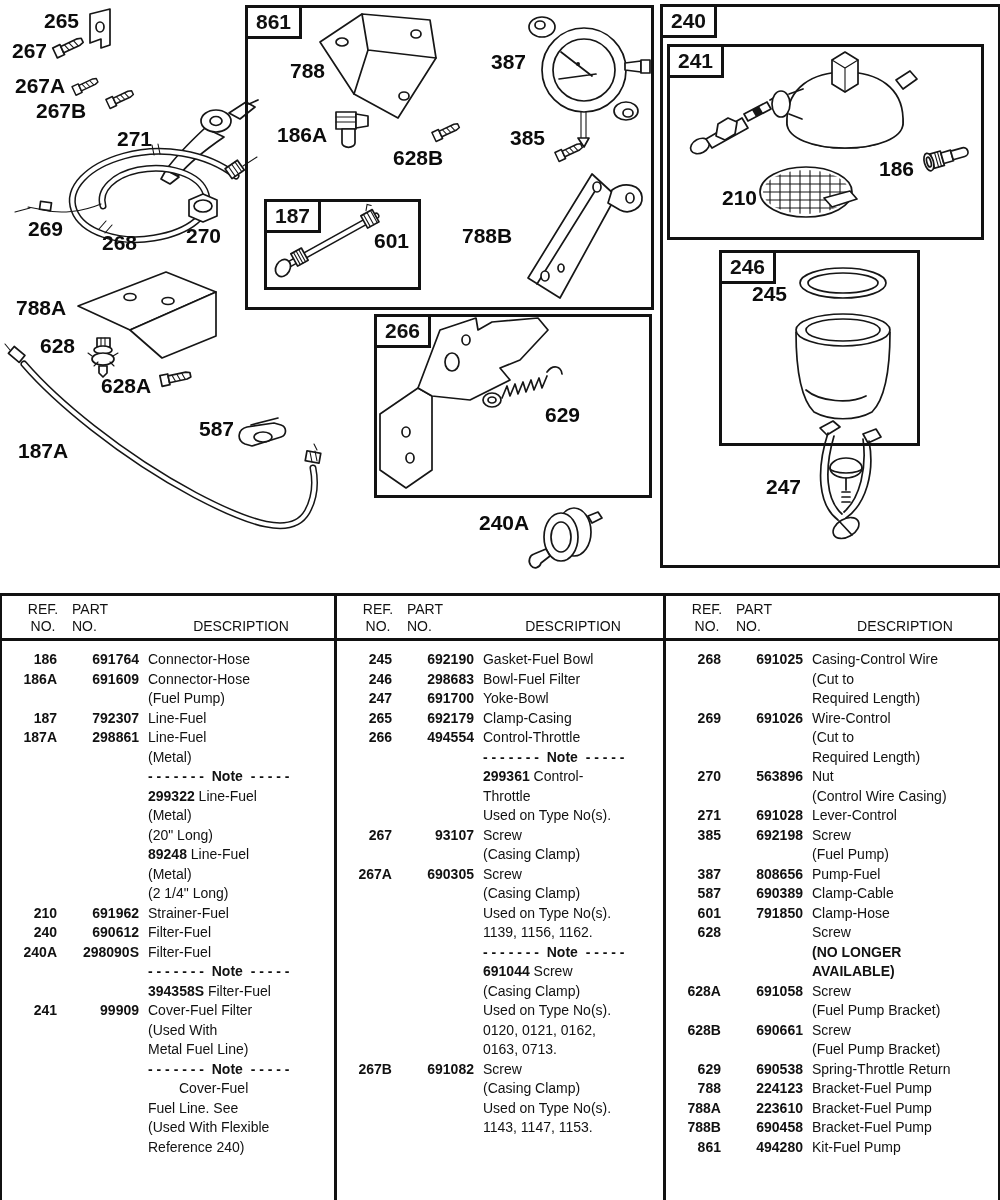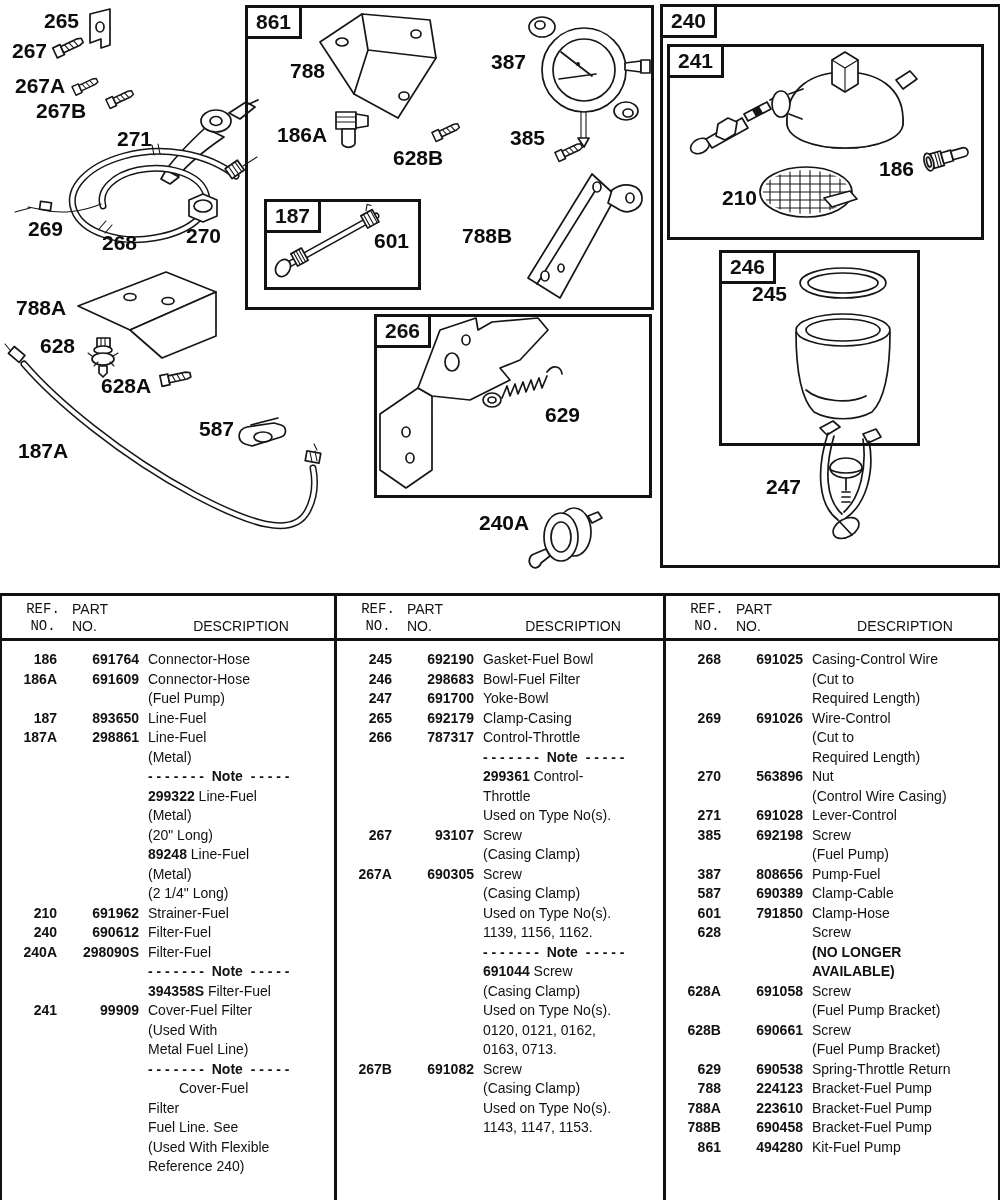--- a/index.html
+++ b/index.html
@@ -20,21 +20,21 @@
   .t5{fill:none;stroke:#ffffff;stroke-width:4;stroke-linecap:round;}
   
   .ptable{position:absolute;top:593px;left:0;width:1000px;height:607px;box-sizing:border-box;
           border-top:3px solid #111;border-left:2px solid #111;border-right:2px solid #111;
           display:flex;flex-direction:column;font-size:14px;background:#fff;}
   .phead{display:flex;border-bottom:3px solid #111;}
   .hgroup{width:33.333%;box-sizing:border-box;display:flex;padding:5px 0 3px;}
   .pbody{flex:1;display:flex;overflow:hidden;}
   .bgroup{width:33.333%;box-sizing:border-box;padding-top:9px;}
   .hgroup:nth-child(2),.bgroup:nth-child(2){border-left:3px solid #111;border-right:3px solid #111;}
-  .h-ref{width:58px;margin-left:12px;text-align:center;line-height:17px;font-family:Liberation Mono, monospace;}
+  .h-ref{width:58px;margin-left:12px;text-align:center;line-height:17px;}
   .h-part{width:76px;line-height:17px;}
   .h-desc{flex:1;text-align:center;align-self:flex-end;line-height:17px;}
   .line{display:flex;height:19.5px;line-height:19.5px;white-space:pre;}
   .c-ref{width:55px;text-align:right;font-weight:bold;flex:none;}
   .c-part{width:82px;text-align:right;font-weight:bold;flex:none;}
   .c-desc{margin-left:9px;}
   .c-desc.ind{margin-left:40px;}
   .c-desc.bold{font-weight:bold;}
   .c-desc b{font-weight:bold;}
 </style>
@@ -350,51 +350,50 @@
           <div class="h-desc">
             <div>DESCRIPTION</div>
           </div>
         </div>
       </div>
       <div class="pbody">
         <div class="bgroup">
           <div class="line"><span class="c-ref">186</span><span class="c-part">691764</span><span class="c-desc">Connector-Hose</span></div>
           <div class="line"><span class="c-ref">186A</span><span class="c-part">691609</span><span class="c-desc">Connector-Hose</span></div>
           <div class="line"><span class="c-ref"></span><span class="c-part"></span><span class="c-desc">(Fuel Pump)</span></div>
-          <div class="line"><span class="c-ref">187</span><span class="c-part">893650</span><span class="c-desc">Line-Fuel</span></div>
+          <div class="line"><span class="c-ref">187</span><span class="c-part">792307</span><span class="c-desc">Line-Fuel</span></div>
           <div class="line"><span class="c-ref">187A</span><span class="c-part">298861</span><span class="c-desc">Line-Fuel</span></div>
           <div class="line"><span class="c-ref"></span><span class="c-part"></span><span class="c-desc">(Metal)</span></div>
           <div class="line"><span class="c-ref"></span><span class="c-part"></span><span class="c-desc bold">- - - - - - -  Note  - - - - -</span></div>
           <div class="line"><span class="c-ref"></span><span class="c-part"></span><span class="c-desc"><b>299322</b> Line-Fuel</span></div>
           <div class="line"><span class="c-ref"></span><span class="c-part"></span><span class="c-desc">(Metal)</span></div>
           <div class="line"><span class="c-ref"></span><span class="c-part"></span><span class="c-desc">(20" Long)</span></div>
           <div class="line"><span class="c-ref"></span><span class="c-part"></span><span class="c-desc"><b>89248</b> Line-Fuel</span></div>
           <div class="line"><span class="c-ref"></span><span class="c-part"></span><span class="c-desc">(Metal)</span></div>
           <div class="line"><span class="c-ref"></span><span class="c-part"></span><span class="c-desc">(2 1/4" Long)</span></div>
           <div class="line"><span class="c-ref">210</span><span class="c-part">691962</span><span class="c-desc">Strainer-Fuel</span></div>
           <div class="line"><span class="c-ref">240</span><span class="c-part">690612</span><span class="c-desc">Filter-Fuel</span></div>
           <div class="line"><span class="c-ref">240A</span><span class="c-part">298090S</span><span class="c-desc">Filter-Fuel</span></div>
           <div class="line"><span class="c-ref"></span><span class="c-part"></span><span class="c-desc bold">- - - - - - -  Note  - - - - -</span></div>
           <div class="line"><span class="c-ref"></span><span class="c-part"></span><span class="c-desc"><b>394358S</b> Filter-Fuel</span></div>
           <div class="line"><span class="c-ref">241</span><span class="c-part">99909</span><span class="c-desc">Cover-Fuel Filter</span></div>
           <div class="line"><span class="c-ref"></span><span class="c-part"></span><span class="c-desc">(Used With</span></div>
           <div class="line"><span class="c-ref"></span><span class="c-part"></span><span class="c-desc">Metal Fuel Line)</span></div>
           <div class="line"><span class="c-ref"></span><span class="c-part"></span><span class="c-desc bold">- - - - - - -  Note  - - - - -</span></div>
           <div class="line"><span class="c-ref"></span><span class="c-part"></span><span class="c-desc ind">Cover-Fuel</span></div>
-          <div class="line"><span class="c-ref"></span><span class="c-part"></span><span class="c-desc">Filter</span></div>
           <div class="line"><span class="c-ref"></span><span class="c-part"></span><span class="c-desc">Fuel Line. See</span></div>
           <div class="line"><span class="c-ref"></span><span class="c-part"></span><span class="c-desc">(Used With Flexible</span></div>
           <div class="line"><span class="c-ref"></span><span class="c-part"></span><span class="c-desc">Reference 240)</span></div>
         </div>
         <div class="bgroup">
           <div class="line"><span class="c-ref">245</span><span class="c-part">692190</span><span class="c-desc">Gasket-Fuel Bowl</span></div>
           <div class="line"><span class="c-ref">246</span><span class="c-part">298683</span><span class="c-desc">Bowl-Fuel Filter</span></div>
           <div class="line"><span class="c-ref">247</span><span class="c-part">691700</span><span class="c-desc">Yoke-Bowl</span></div>
           <div class="line"><span class="c-ref">265</span><span class="c-part">692179</span><span class="c-desc">Clamp-Casing</span></div>
-          <div class="line"><span class="c-ref">266</span><span class="c-part">787317</span><span class="c-desc">Control-Throttle</span></div>
+          <div class="line"><span class="c-ref">266</span><span class="c-part">494554</span><span class="c-desc">Control-Throttle</span></div>
           <div class="line"><span class="c-ref"></span><span class="c-part"></span><span class="c-desc bold">- - - - - - -  Note  - - - - -</span></div>
           <div class="line"><span class="c-ref"></span><span class="c-part"></span><span class="c-desc"><b>299361</b> Control-</span></div>
           <div class="line"><span class="c-ref"></span><span class="c-part"></span><span class="c-desc">Throttle</span></div>
           <div class="line"><span class="c-ref"></span><span class="c-part"></span><span class="c-desc">Used on Type No(s).</span></div>
           <div class="line"><span class="c-ref">267</span><span class="c-part">93107</span><span class="c-desc">Screw</span></div>
           <div class="line"><span class="c-ref"></span><span class="c-part"></span><span class="c-desc">(Casing Clamp)</span></div>
           <div class="line"><span class="c-ref">267A</span><span class="c-part">690305</span><span class="c-desc">Screw</span></div>
           <div class="line"><span class="c-ref"></span><span class="c-part"></span><span class="c-desc">(Casing Clamp)</span></div>
           <div class="line"><span class="c-ref"></span><span class="c-part"></span><span class="c-desc">Used on Type No(s).</span></div>
           <div class="line"><span class="c-ref"></span><span class="c-part"></span><span class="c-desc">1139, 1156, 1162.</span></div>

